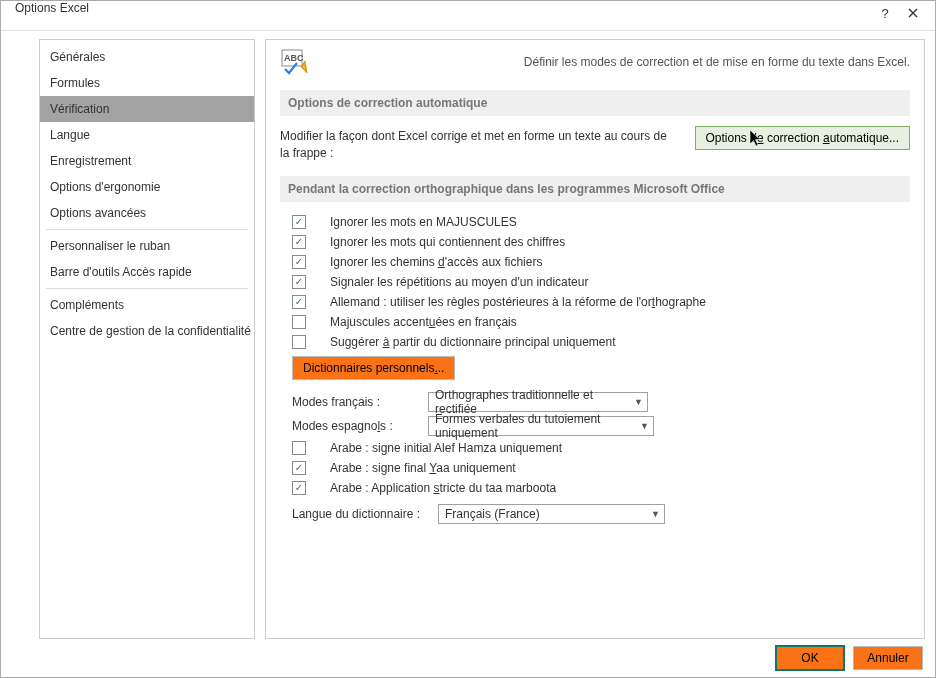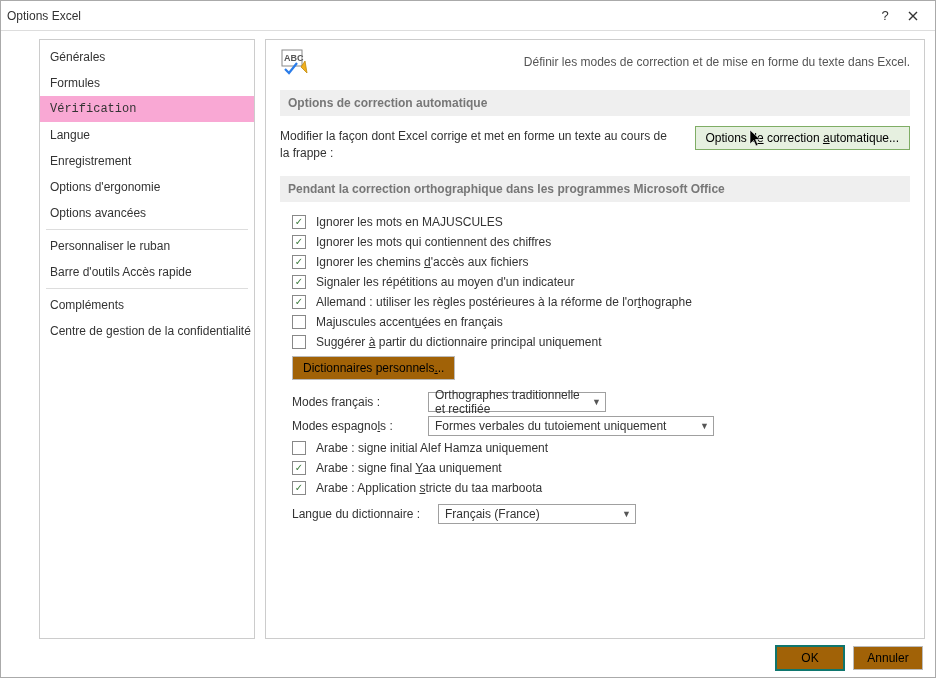--- a/index.html
+++ b/index.html
@@ -9,22 +9,22 @@
     background: #fff;
     color: #333;
     width: 936px;
     height: 678px;
     overflow: hidden;
     border: 1px solid #aaa;
   }
   .titlebar {
     height: 30px;
     display: flex;
-    align-items: center;
-    padding: 0 8px 0 6px;
+    align-items: flex-start;
+    padding: 0 8px 0 14px;
     border-bottom: 1px solid #ddd;
     background: #fff;
   }
   .titlebar .title { flex: 1; font-size: 12px; }
   .titlebar .tb-btn {
     width: 28px; height: 24px;
     display: flex; align-items: center; justify-content: center;
     font-size: 13px; color: #333;
   }
 
@@ -42,21 +42,21 @@
     padding: 4px 0;
     overflow: hidden;
   }
   .side-item {
     padding: 6px 10px;
     font-size: 12px;
     color: #333;
     cursor: pointer;
     white-space: nowrap;
   }
-  .side-item.selected { background: #f9a8d4; font-family: Liberation Mono, monospace; }
+  .side-item.selected { background: #a3a3a3; }
   .side-sep {
     border-top: 1px solid #ddd;
     margin: 3px 6px;
   }
 
   .content {
     flex: 1;
     border: 1px solid #ccc;
     padding: 8px 14px 10px 14px;
     overflow-y: auto;
@@ -92,37 +92,37 @@
     margin-bottom: 14px;
   }
   .autocorrect-desc {
     flex: 1;
     font-size: 12px;
     color: #333;
     line-height: 1.4;
     padding-top: 2px;
   }
   .btn {
-    background: #a16207;
+    background: #f97316;
     border: 1px solid #bbb;
     padding: 4px 10px;
     font-size: 12px;
     font-family: inherit;
     cursor: pointer;
     min-height: 24px;
   }
   .btn.hover-accent {
     background: #e6f0e0;
     border-color: #7fad65;
   }
 
   .chk-row {
     display: flex;
     align-items: center;
-    gap: 10px;
+    gap: 24px;
     padding: 2px 0 2px 12px;
     font-size: 12px;
     min-height: 20px;
   }
   .chk {
     width: 14px; height: 14px;
     border: 1px solid #888;
     background: #fff;
     display: inline-flex;
     align-items: center;
@@ -264,49 +264,49 @@
       <span class="chk"></span>
       <span class="chk-label">Suggérer <span class="u">à</span> partir du dictionnaire principal uniquement</span>
     </div>
 
     <div class="dict-btn-row">
       <button class="btn">Dictionnaires personnels<span class="u">.</span>..</button>
     </div>
 
     <div class="select-row">
       <span class="select-label">Modes français :</span>
-      <div class="select" style="width:178px;">
+      <div class="select" style="width:220px;">
         <span>Orthographes traditionnelle et rectifiée</span>
         <span class="arrow">▼</span>
       </div>
     </div>
     <div class="select-row">
       <span class="select-label">Modes espagno<span class="u">l</span>s :</span>
-      <div class="select" style="width:286px;">
+      <div class="select" style="width:226px;">
         <span>Formes verbales du tutoiement uniquement</span>
         <span class="arrow">▼</span>
       </div>
     </div>
 
     <div class="chk-row">
       <span class="chk"></span>
       <span class="chk-label">Arabe : signe initial Alef Hamza uniquement</span>
     </div>
     <div class="chk-row">
       <span class="chk checked"></span>
       <span class="chk-label">Arabe : signe final <span class="u">Y</span>aa uniquement</span>
     </div>
     <div class="chk-row">
       <span class="chk checked"></span>
       <span class="chk-label">Arabe : Application <span class="u">s</span>tricte du taa marboota</span>
     </div>
 
     <div class="select-row" style="margin-top:4px;">
       <span class="select-label" style="width:140px;">Langue du dictionnaire :</span>
-      <div class="select" style="width:198px;">
+      <div class="select" style="width:227px;">
         <span>Français (France)</span>
         <span class="arrow">▼</span>
       </div>
     </div>
 
   </div>
 </div>
 
 <div class="footer">
   <button class="btn primary">OK</button>

